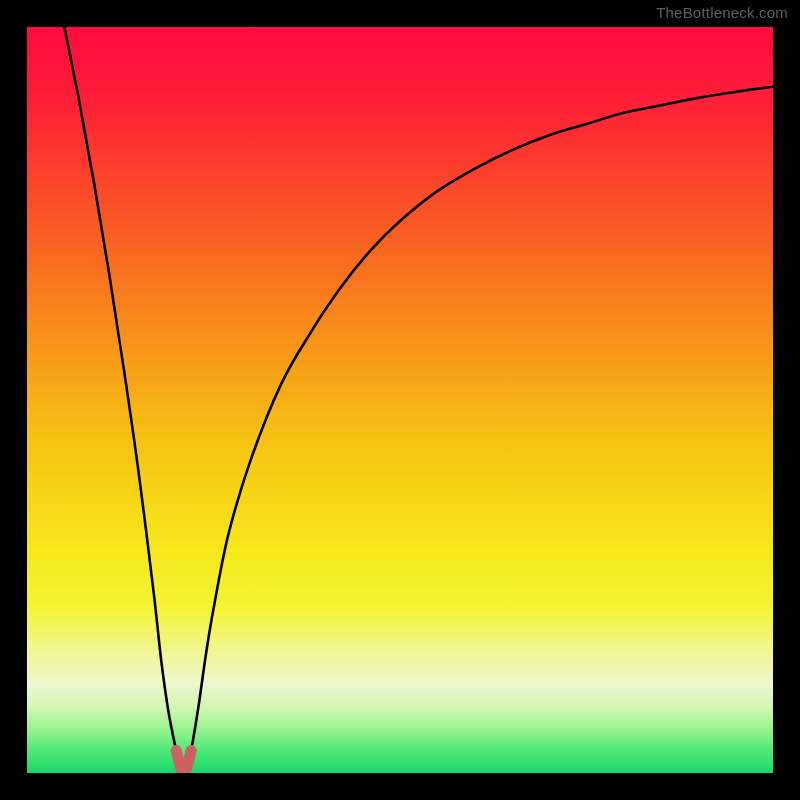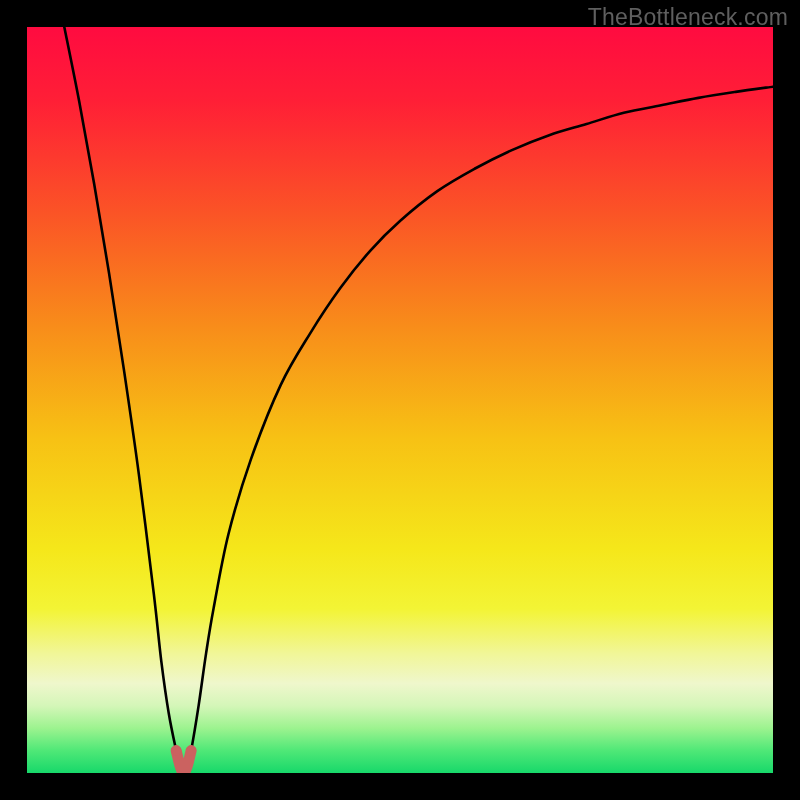--- a/index.html
+++ b/index.html
@@ -17,21 +17,21 @@
     top: 0;
     width: 800px;
     height: 800px;
     background: #000;
   }
   .watermark {
     position: absolute;
     top: 4px;
     right: 12px;
     color: #5f5f5f;
-    font-size: 23px;
+    font-size: 15px;
     font-weight: 400;
     letter-spacing: 0.2px;
     z-index: 10;
   }
   svg.plot {
     position: absolute;
     left: 27px;
     top: 27px;
     width: 746px;
     height: 746px;

